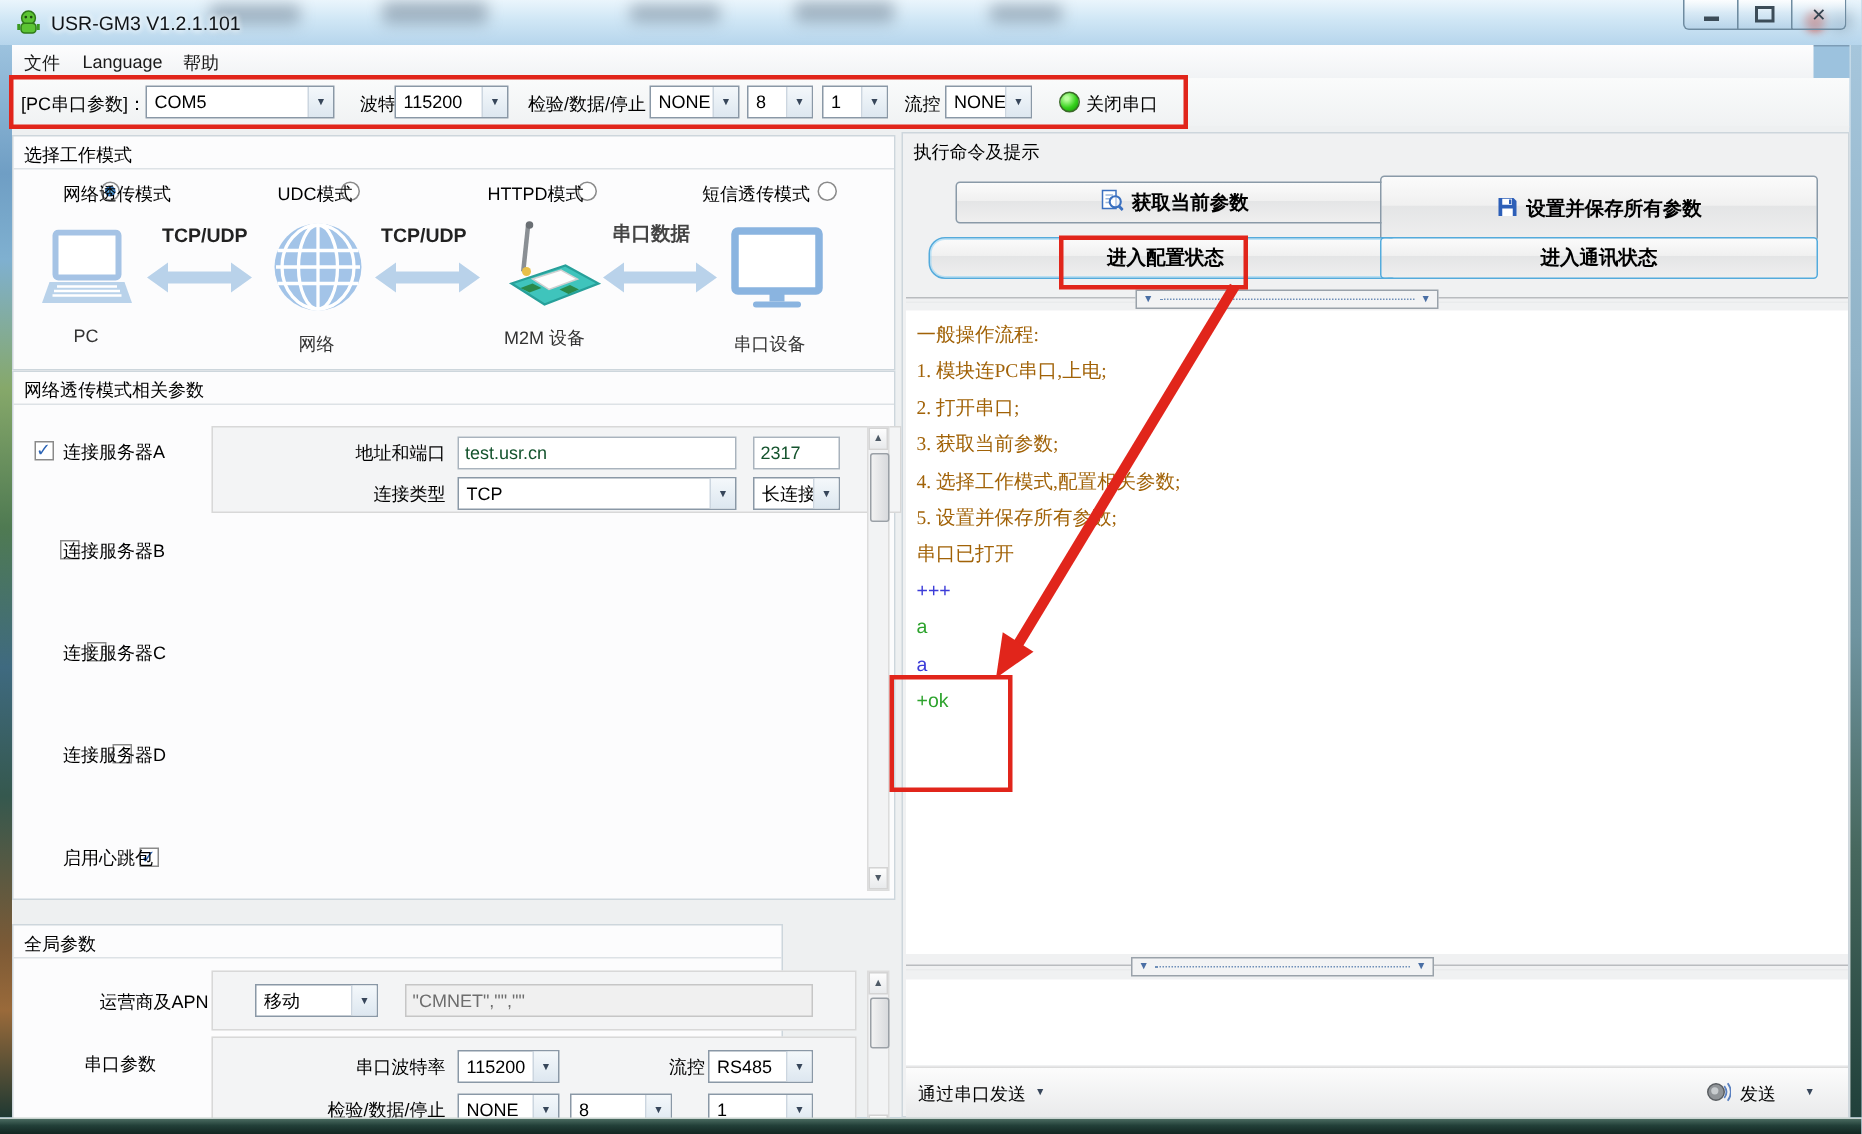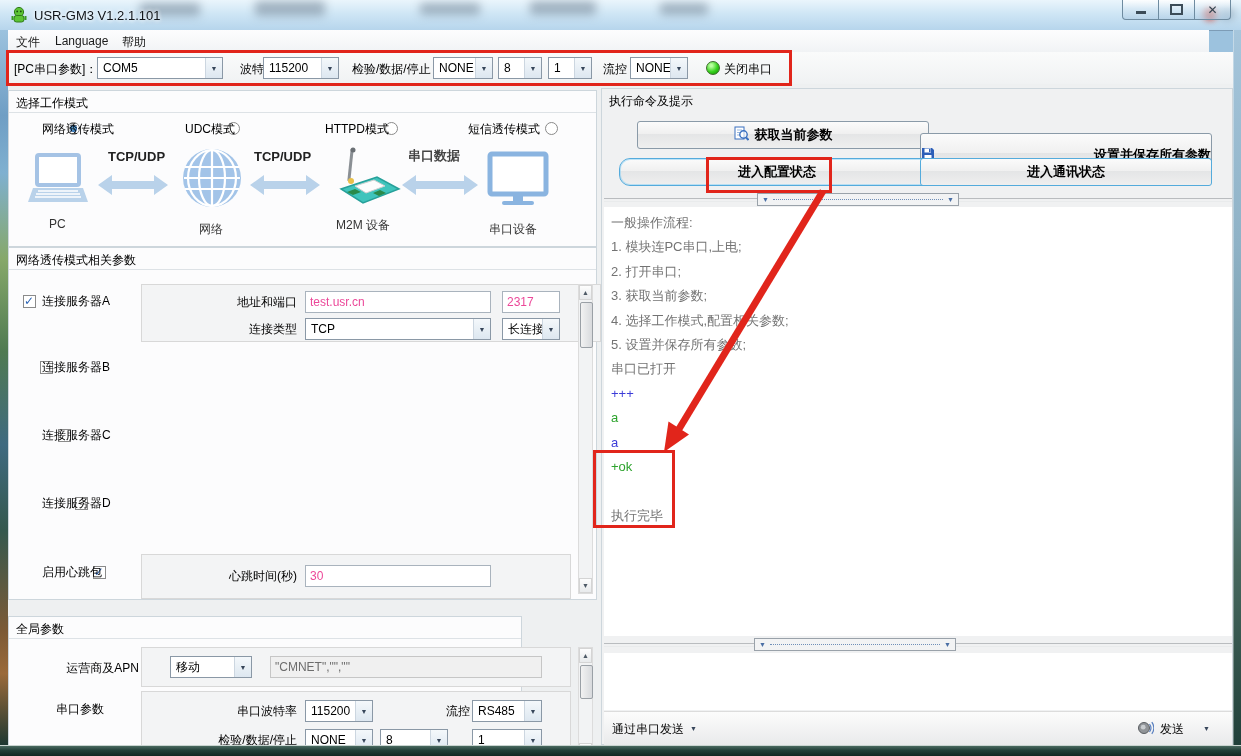--- a/index.html
+++ b/index.html
@@ -36,21 +36,21 @@
     background:linear-gradient(180deg,#4a6a60,#223f38 40%,#0f211d);border-top:1px solid #c9d4d0;}
   
   .redframe{border:3px solid #e1251b;z-index:30;pointer-events:none;}
   .combo{background:#fff;border:1px solid #8a98a6;height:22px;display:flex;align-items:center;
     font-size:12px;color:#000;box-sizing:border-box;}
   .combo .ct{flex:1;padding-left:5px;white-space:nowrap;overflow:hidden;}
   .combo .ca{width:16px;height:100%;display:flex;align-items:center;justify-content:center;
     border-left:1px solid #ccd6e0;background:linear-gradient(#f4f8fb,#dde7f0);}
   .combo .ca::after{content:"▼";font-size:7px;color:#37465a;}
   .field{background:#fff;border:1px solid #a9b3bd;height:22px;box-sizing:border-box;
-    font-size:12px;padding:0 4px;color:#ec4899;font-family:inherit;}
+    font-size:12px;padding:0 4px;color:#14532d;font-family:inherit;}
   .field.dis{background:#f0f0f0;color:#6d6d6d;border-color:#c6c6c6;}
   .cb{width:13px;height:13px;background:#fff;border:1px solid #8a8a8a;box-sizing:border-box;
     display:inline-block;position:relative;}
   .cb.checked::after{content:"✓";position:absolute;left:0px;top:-2px;font-size:12px;
     font-weight:bold;color:#2b63b5;}
   .radio{width:13px;height:13px;border-radius:50%;background:#fff;border:1px solid #8a8a8a;
     box-sizing:border-box;position:relative;display:inline-block;}
   .radio.sel::after{content:"";position:absolute;left:2px;top:2px;width:7px;height:7px;
     border-radius:50%;background:radial-gradient(#7fd0ff 10%,#1f5fa8 70%);}
   .group{background:#fcfcfd;border:1px solid #cdd6dc;box-sizing:border-box;}
@@ -71,21 +71,21 @@
   .sbtn.up{top:0;}.sbtn.up::after{content:"▲";}
   .sbtn.down{bottom:0;}.sbtn.down::after{content:"▼";}
   .sthumb{position:absolute;left:1px;width:11px;background:linear-gradient(90deg,#f2f2f2,#d8dadd);
     border:1px solid #9aa0a6;border-radius:2px;}
   .split-line{border-top:1px solid #b9bcbf;border-bottom:1px solid #e9ebec;height:2px;}
   .splitbox{background:#f2f3f4;border:1px solid #9aa2aa;box-sizing:border-box;display:flex;
     align-items:center;padding:0 4px;gap:4px;}
   .splitbox .dots{flex:1;border-top:1px dotted #6f8fb8;height:0;}
   .splitbox .tri{font-size:7px;color:#4a6fa5;line-height:1;}
   .logline{line-height:24.4px;height:24.4px;font-size:13px;white-space:pre;}
-  .logline.k{color:#737373;}.logline.b{color:#3c3cd8;}.logline.g{color:#2da32d;}
+  .logline.k{color:#a16207;font-family:Liberation Serif, serif;}.logline.b{color:#3c3cd8;}.logline.g{color:#2da32d;}
   .annot{font-family:"Liberation Serif","DejaVu Serif",serif;font-size:20px;color:#c9544e;white-space:nowrap;}
   .diag-lbl{font-size:12px;color:#333;white-space:nowrap;}
   .link-lbl{font-size:13px;font-weight:bold;color:#222;white-space:nowrap;}
 </style>
 </head>
 <body>
 
 <div class="abs titlebar">
   <div class="abs blob" style="left:140px;top:3px;width:60px;height:13px;"></div>
   <div class="abs blob" style="left:255px;top:1px;width:70px;height:15px;"></div>
@@ -256,24 +256,20 @@
 
   <span class="abs cb" style="left:14px;top:112px;"></span>
   <span class="abs lbl" style="left:33px;top:111px;">连接服务器B</span>
   <span class="abs cb" style="left:14px;top:180px;"></span>
   <span class="abs lbl" style="left:33px;top:179px;">连接服务器C</span>
   <span class="abs cb" style="left:14px;top:248px;"></span>
   <span class="abs lbl" style="left:33px;top:247px;">连接服务器D</span>
 
   <span class="abs cb checked" style="left:14px;top:317px;"></span>
   <span class="abs lbl" style="left:33px;top:316px;">启用心跳包</span>
-  <div class="abs panelbox" style="left:132px;top:306px;width:430px;height:45px;">
-    <span class="rlbl" style="left:0;top:13px;width:155px;">心跳时间(秒)</span>
-    <input class="abs field" style="left: 163px; top: 10px; width: 186px;" readonly="" value="30">
-  </div>
 
   <div class="abs sbar" style="left:569px;top:36px;width:15px;height:310px;">
     <div class="sbtn up"></div>
     <div class="sthumb" style="top:17px;height:44px;"></div>
     <div class="sbtn down"></div>
   </div>
 </div>
 
 <div class="abs group" style="left:8px;top:616px;width:514px;height:145px;">
   <div class="gtitle">全局参数</div>
@@ -331,21 +327,21 @@
     <span>
       <svg width="15" height="15" viewBox="0 0 15 15">
         <rect x="1" y="1" width="9" height="12" fill="#fff" stroke="#3a70c0"></rect>
         <path d="M3 4 H8 M3 6.5 H8 M3 9 H6" stroke="#9ab8dd" stroke-width="1"></path>
         <circle cx="9.5" cy="8.5" r="3.7" fill="rgba(255,255,255,.6)" stroke="#3a70c0" stroke-width="1.4"></circle>
         <line x1="12" y1="11.5" x2="14.5" y2="14" stroke="#3a70c0" stroke-width="2"></line>
       </svg>
     </span>
     <span>获取当前参数</span>
   </div>
-  <div class="abs btn" style="left:318px;top:44px;width:292px;height:44px;justify-content:space-between;">
+  <div class="abs btn" style="left:318px;top:28px;width:292px;height:44px;">
     <span>
       <svg width="14" height="14" viewBox="0 0 14 14">
         <path d="M1 1 H11 L13 3 V13 H1 Z" fill="#2d5fb8"></path>
         <rect x="3.5" y="1.5" width="6.5" height="4" fill="#fff"></rect>
         <rect x="8" y="2" width="1.6" height="3" fill="#2d5fb8"></rect>
         <rect x="3.5" y="8" width="7" height="5" fill="#fff"></rect>
       </svg>
     </span>
     <span>设置并保存所有参数</span>
   </div>
@@ -371,21 +367,20 @@
         <div class="logline k">2. 打开串口;</div>
         <div class="logline k">3. 获取当前参数;</div>
         <div class="logline k">4. 选择工作模式,配置相关参数;</div>
         <div class="logline k">5. 设置并保存所有参数;</div>
         <div class="logline k">串口已打开</div>
         <div class="logline b">+++</div>
         <div class="logline g">a</div>
         <div class="logline b">a</div>
         <div class="logline g">+ok</div>
         <div class="logline k">&nbsp;</div>
-        <div class="logline k">执行完毕</div>
       </div>
   </div>
 
   <div class="abs redframe" style="left:-9px;top:361px;width:76px;height:72px;"></div>
 
   <div class="abs split-line" style="left:2px;top:554px;width:628px;"></div>
   <div class="abs splitbox" style="left:152px;top:549px;width:202px;height:13px;">
     <span class="tri">▼</span>
     <span class="dots"></span>
     <span class="tri">▼</span>

